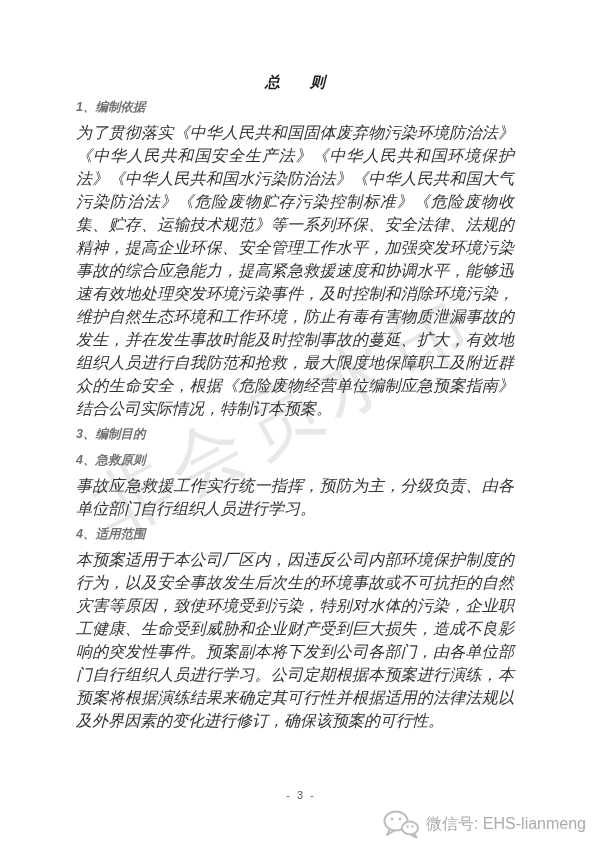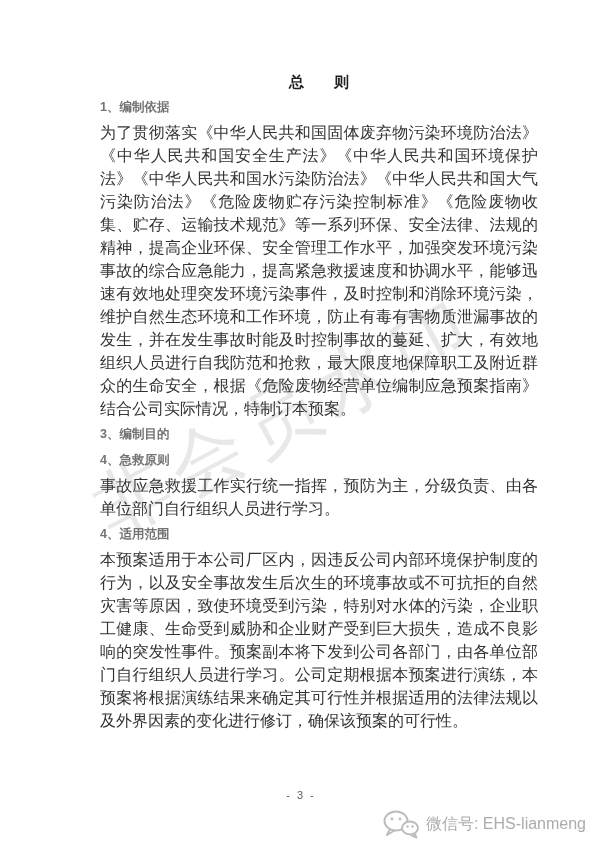--- a/index.html
+++ b/index.html
@@ -7,23 +7,24 @@
     position: relative;
     width: 600px;
     height: 848px;
     background: #ffffff;
     overflow: hidden;
     font-family: "Liberation Sans", "DejaVu Sans", sans-serif;
     color: #333333;
   }
   .content {
     position: absolute;
-    left: 100px;
+    left: 76px;
     top: 70px;
     width: 438px;
+    font-style: italic;
   }
   .doc-title {
     text-align: center;
     font-weight: bold;
     font-size: 15px;
     color: #1f1f1f;
     line-height: 23px;
     margin: 0 0 3px 0;
   }
   .sec-heading {

